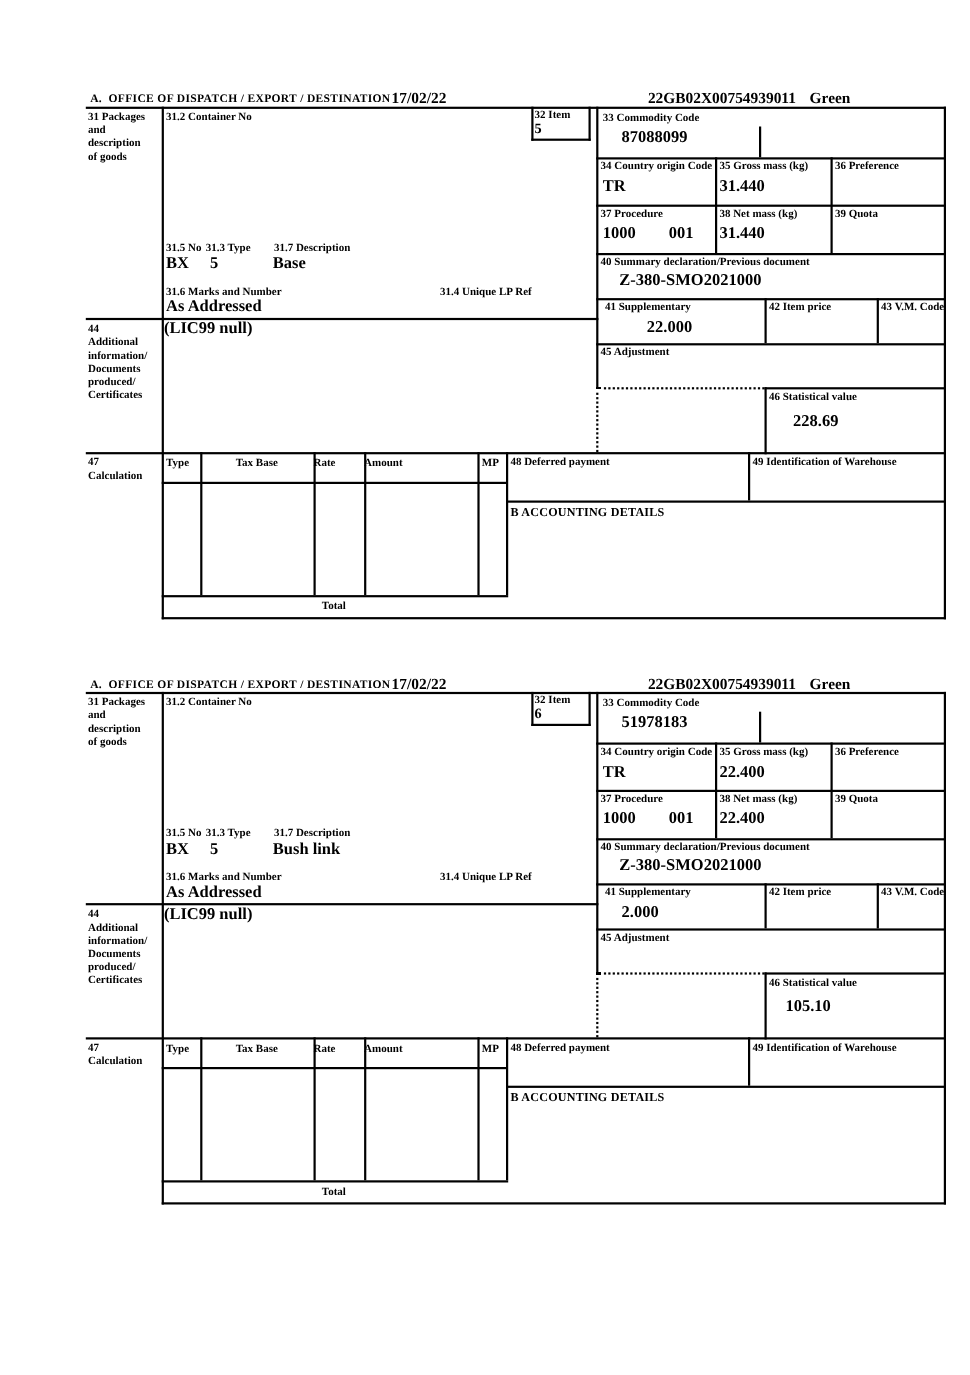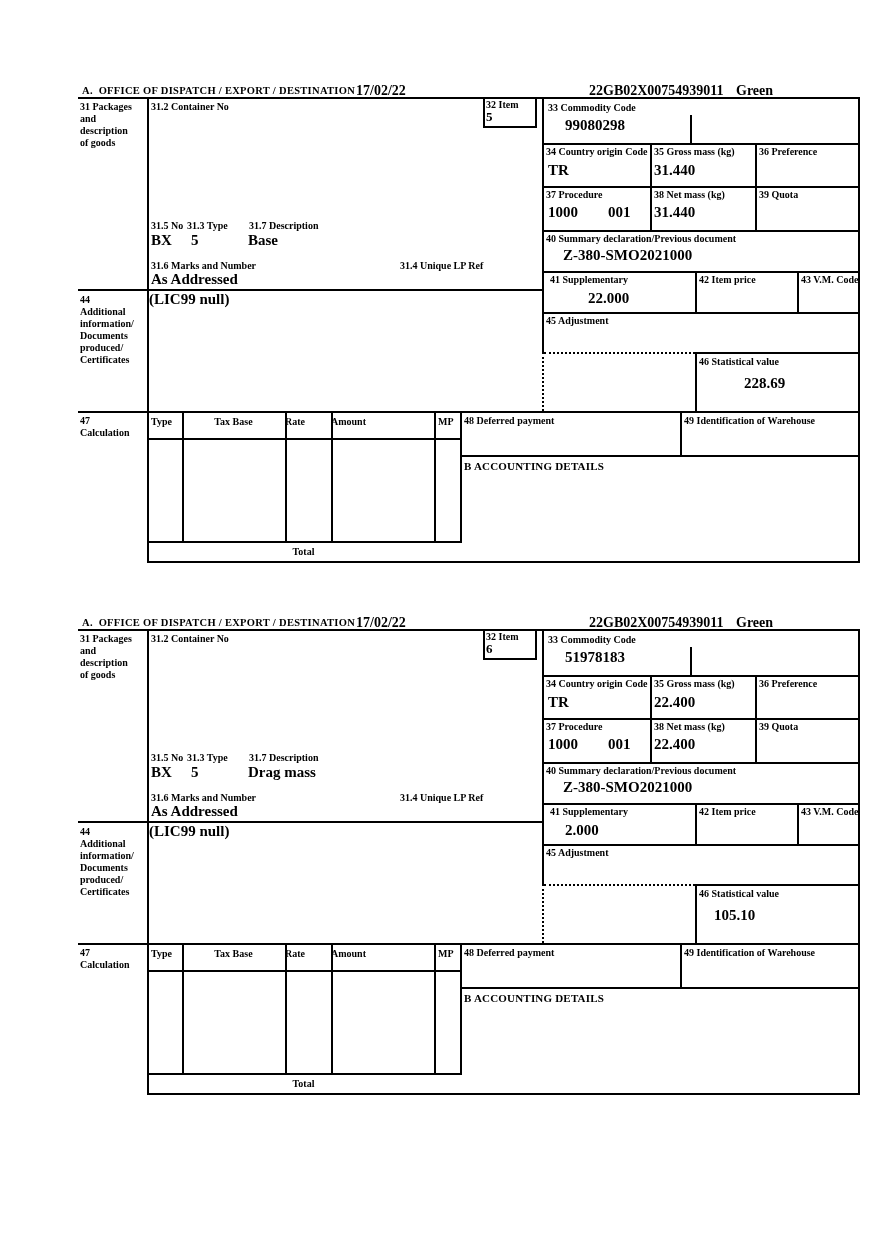--- a/index.html
+++ b/index.html
@@ -65,21 +65,21 @@
     <span class="val" style="left:73px;top:150px;">BX</span>
     <span class="val" style="left:113px;top:150px;">5</span>
     <span class="val" style="left:170px;top:150px;">Base</span>
     <span class="lbl" style="left:73px;top:178px;">31.6 Marks and Number</span>
     <span class="lbl" style="left:322px;top:178px;">31.4 Unique LP Ref</span>
     <span class="val" style="left:73px;top:189px;">As Addressed</span>
 
     <span class="val" style="left:71px;top:209px;">(LIC99 null)</span>
 
     <span class="lbl" style="left:470px;top:20px;">33 Commodity Code</span>
-    <span class="val" style="left:487px;top:35px;">99080298</span>
+    <span class="val" style="left:487px;top:35px;">87088099</span>
     <div class="vl" style="left:612px;top:33px;height:28px;"></div>
     <div class="hl" style="left:464px;top:61px;width:318px;"></div>
 
     <span class="lbl" style="left:468px;top:64px;">34 Country origin Code</span>
     <span class="val" style="left:470px;top:80px;">TR</span>
     <span class="lbl" style="left:576px;top:64px;">35 Gross mass (kg)</span>
     <span class="val" style="left:576px;top:80px;">31.440</span>
     <span class="lbl" style="left:681px;top:64px;">36 Preference</span>
     <div class="vl" style="left:572px;top:61px;height:87px;"></div>
     <div class="vl" style="left:677px;top:61px;height:87px;"></div>
@@ -103,21 +103,21 @@
     <span class="lbl" style="left:723px;top:192px;">43 V.M. Code</span>
     <div class="vl" style="left:617px;top:189px;height:41px;"></div>
     <div class="vl" style="left:719px;top:189px;height:41px;"></div>
     <div class="hl" style="left:464px;top:230px;width:318px;"></div>
 
     <span class="lbl" style="left:468px;top:233px;">45 Adjustment</span>
     <div class="hdot" style="left:466px;top:270px;width:151px;"></div>
     <div class="hl" style="left:617px;top:270px;width:165px;"></div>
     <div class="vl" style="left:617px;top:270px;height:61px;"></div>
     <span class="lbl" style="left:621px;top:274px;">46 Statistical value</span>
-    <span class="val" style="left:666px;top:293px;">228.69</span>
+    <span class="val" style="left:643px;top:293px;">228.69</span>
 
     <div class="vl" style="left:104px;top:329px;height:130px;"></div>
     <div class="vl" style="left:207px;top:329px;height:130px;"></div>
     <div class="vl" style="left:253px;top:329px;height:130px;"></div>
     <div class="vl" style="left:356px;top:329px;height:130px;"></div>
     <div class="vl" style="left:382px;top:329px;height:130px;"></div>
     <div class="hl" style="left:69px;top:356px;width:313px;"></div>
     <div class="hl" style="left:69px;top:459px;width:315px;"></div>
     <span class="lbl" style="left:73px;top:334px;">Type</span>
     <span class="lbl ctr" style="left:104px;top:334px;width:103px;">Tax Base</span>
@@ -169,21 +169,21 @@
 Certificates</span>
     <span class="lbl" style="left:2px;top:333px;width:66px;">47
 Calculation</span>
 
     <span class="lbl" style="left:73px;top:19px;">31.2 Container No</span>
     <span class="lbl" style="left:73px;top:138px;">31.5 No</span>
     <span class="lbl" style="left:109px;top:138px;">31.3 Type</span>
     <span class="lbl" style="left:171px;top:138px;">31.7 Description</span>
     <span class="val" style="left:73px;top:150px;">BX</span>
     <span class="val" style="left:113px;top:150px;">5</span>
-    <span class="val" style="left:170px;top:150px;">Drag mass</span>
+    <span class="val" style="left:170px;top:150px;">Bush link</span>
     <span class="lbl" style="left:73px;top:178px;">31.6 Marks and Number</span>
     <span class="lbl" style="left:322px;top:178px;">31.4 Unique LP Ref</span>
     <span class="val" style="left:73px;top:189px;">As Addressed</span>
 
     <span class="val" style="left:71px;top:209px;">(LIC99 null)</span>
 
     <span class="lbl" style="left:470px;top:20px;">33 Commodity Code</span>
     <span class="val" style="left:487px;top:35px;">51978183</span>
     <div class="vl" style="left:612px;top:33px;height:28px;"></div>
     <div class="hl" style="left:464px;top:61px;width:318px;"></div>

